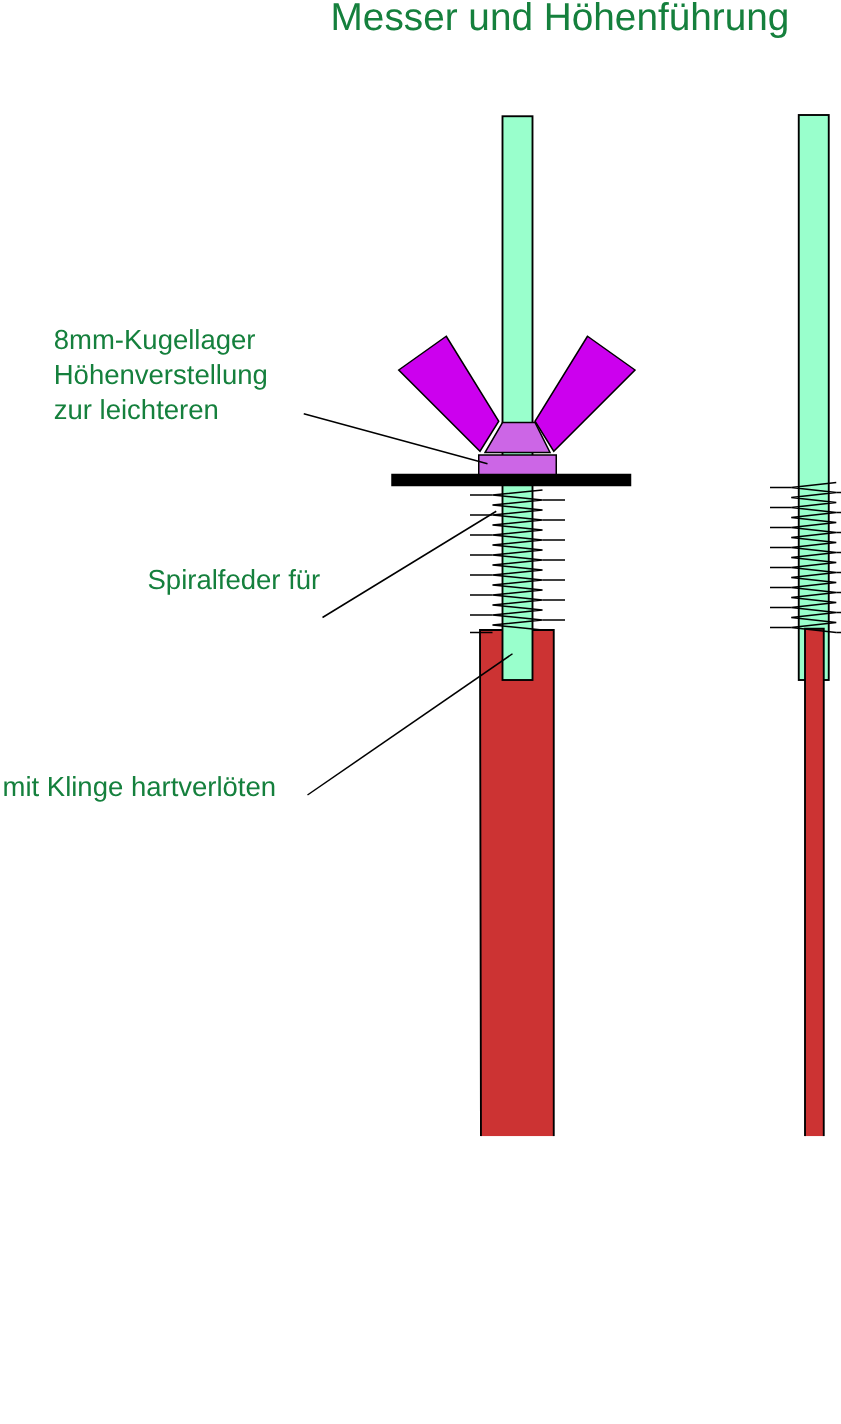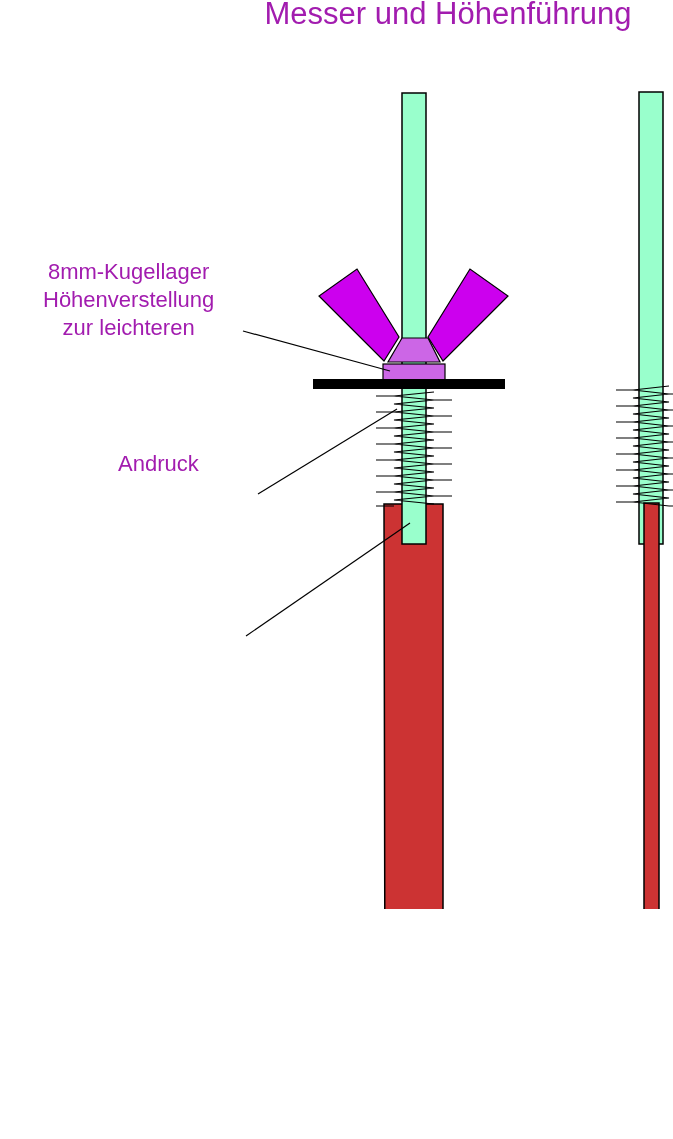--- a/index.html
+++ b/index.html
@@ -1,19 +1,19 @@
 <!DOCTYPE html>
 <html><head>
 <meta charset="utf-8">
 <style>
   html,body{margin:0;padding:0;background:#fff;}
   .canvas{position:relative;width:673px;height:909px;background:#ffffff;overflow:hidden;
-          font-family:"Liberation Sans", sans-serif;color:#a21caf;}
+          font-family:"Liberation Sans", sans-serif;color:#15803d;}
   svg.draw{position:absolute;left:0;top:0;}
-  .t{position:absolute;white-space:nowrap;text-align:center;}
+  .t{position:absolute;white-space:nowrap;}
   .title{left:223px;top:-3px;width:450px;text-align:center;font-size:31px;line-height:34px;}
   .lbl{font-size:22px;line-height:28px;}
   .lbl-kugellager{left:43px;top:258px;}
   .lbl-spiralfeder{left:118px;top:450px;}
   .lbl-gewindestange{left:2px;top:616px;}
   .lbl-material{left:107px;top:1102px;font-size:21px;}
   .lbl-material-overlay{left:172px;top:1102px;font-size:16px;}
 </style>
 </head>
 <body>
@@ -55,22 +55,23 @@
     <line stroke="#000" stroke-width="1.2" x1="392" y1="1060" x2="364" y2="1098"></line>
   </svg>
 
   <div class="t lbl lbl-kugellager">
     <div>8mm-Kugellager</div>
     <div>Höhenverstellung</div>
     <div>zur leichteren</div>
   </div>
 
   <div class="t lbl lbl-spiralfeder">
-    <div>Andruck</div>
+    <div>Spiralfeder für</div>
   </div>
 
   <div class="t lbl lbl-gewindestange">
+    <div>mit Klinge hartverlöten</div>
   </div>
 
   <div class="t lbl-material">Cobaltstahl 5 x 40 x 190</div>
   <div class="t lbl-material-overlay">(Drehstahl)</div>
 
 </div>
 
 </body></html>

